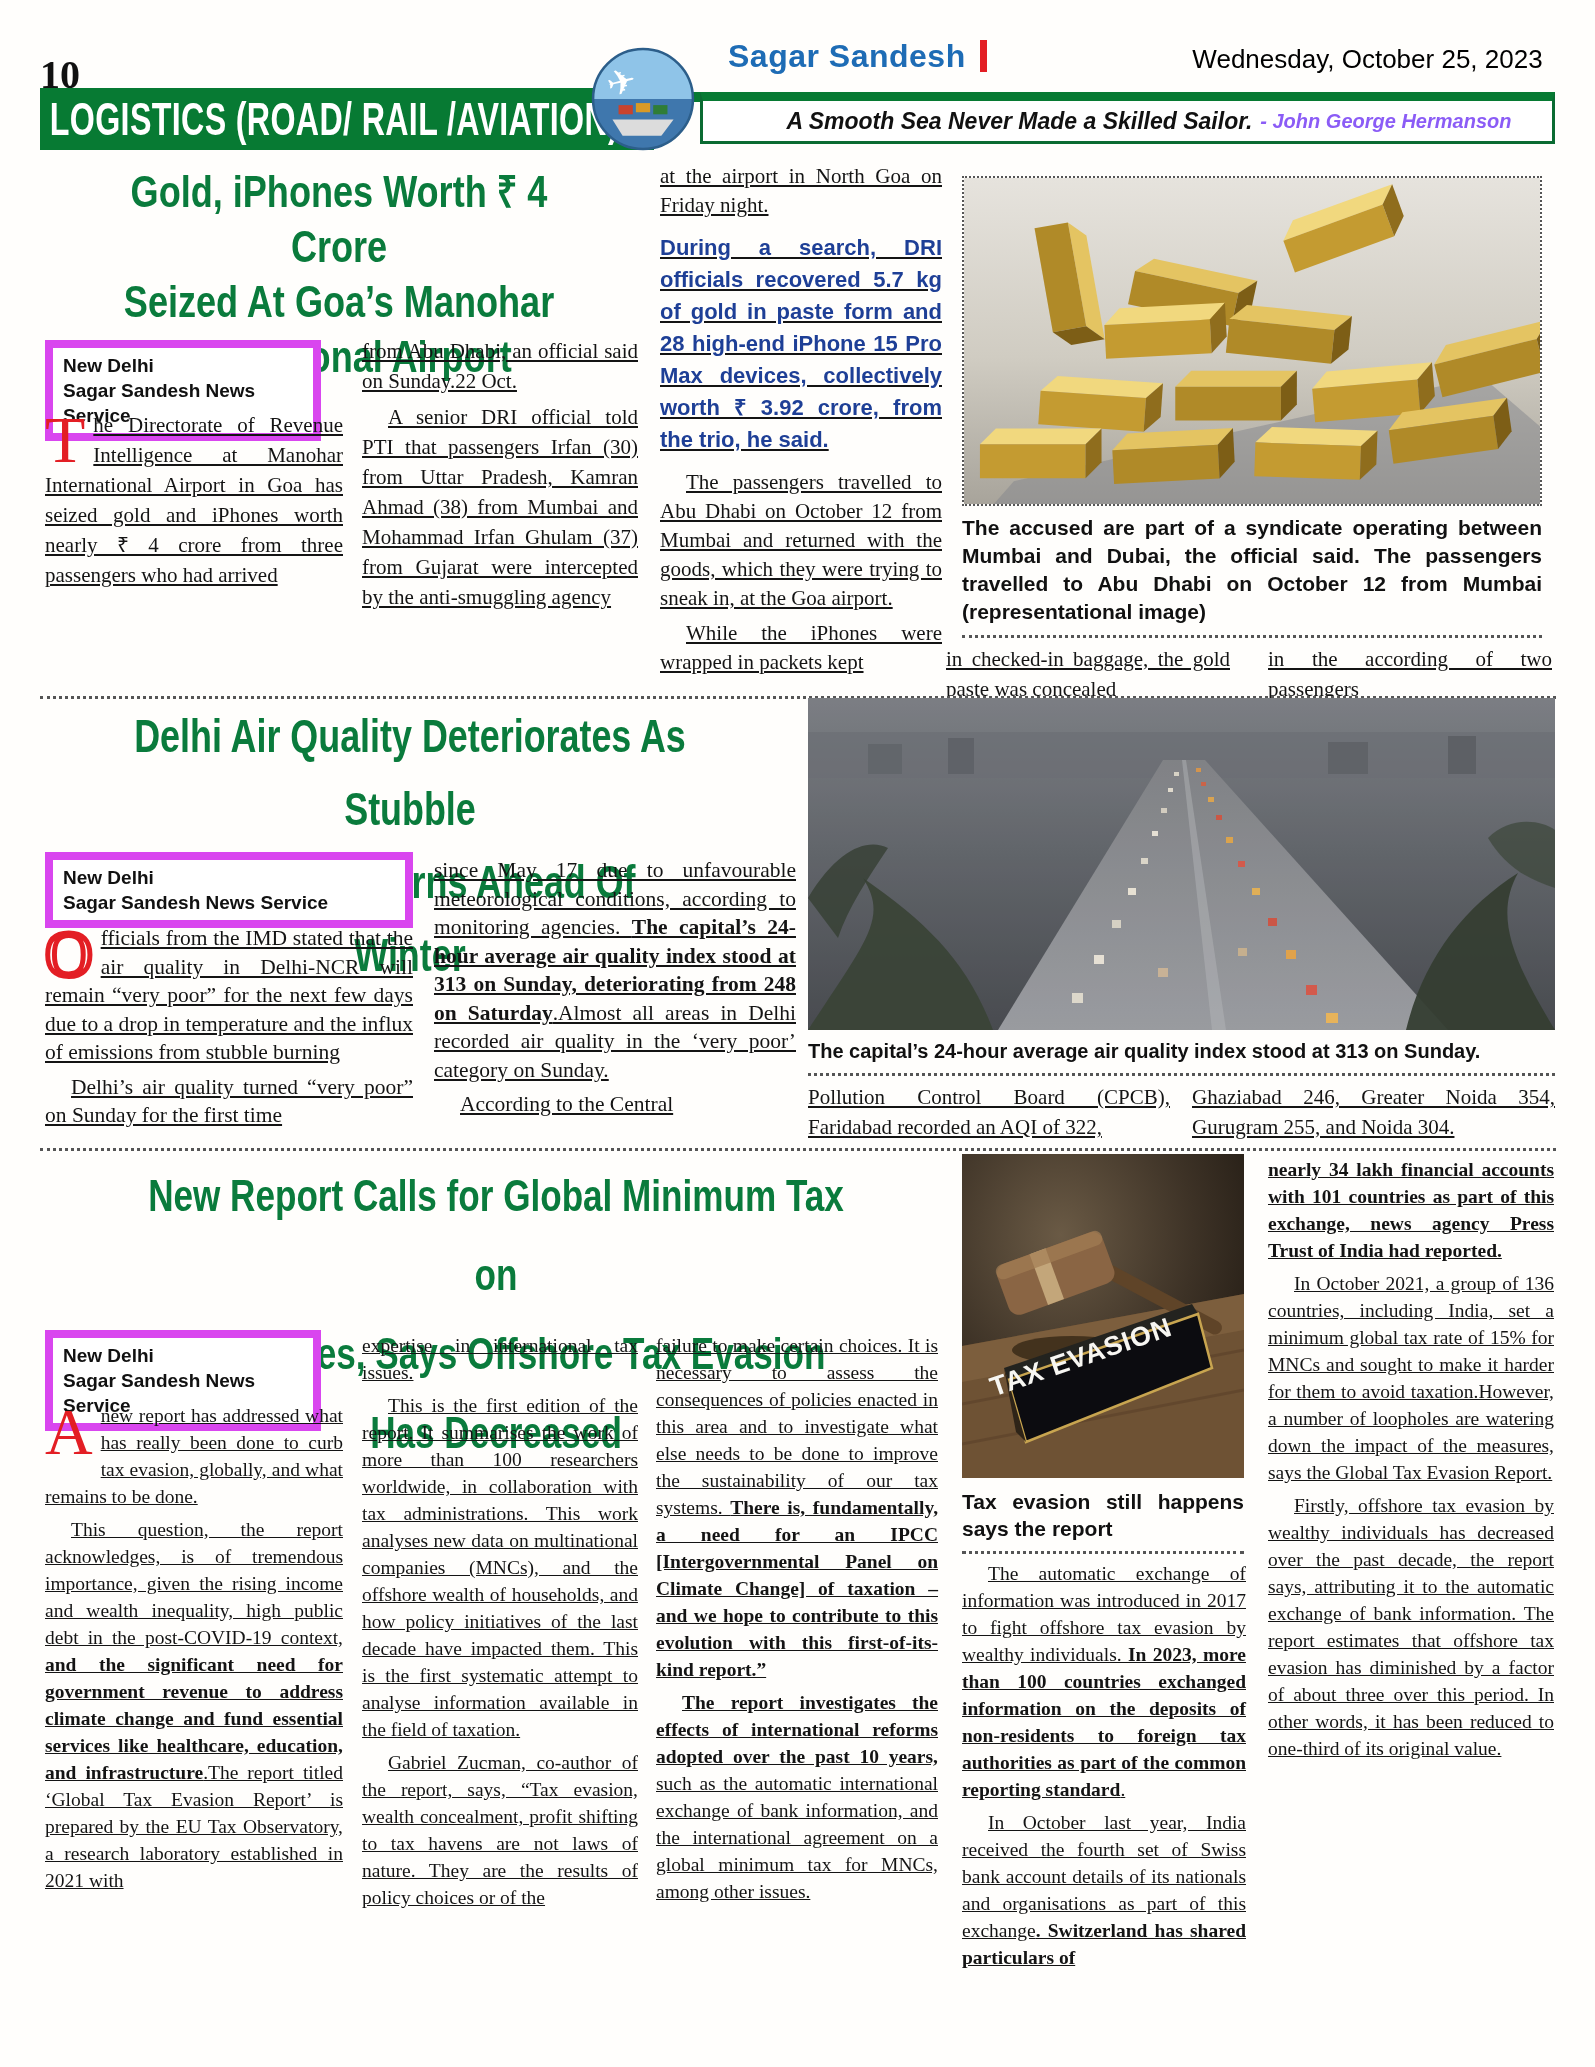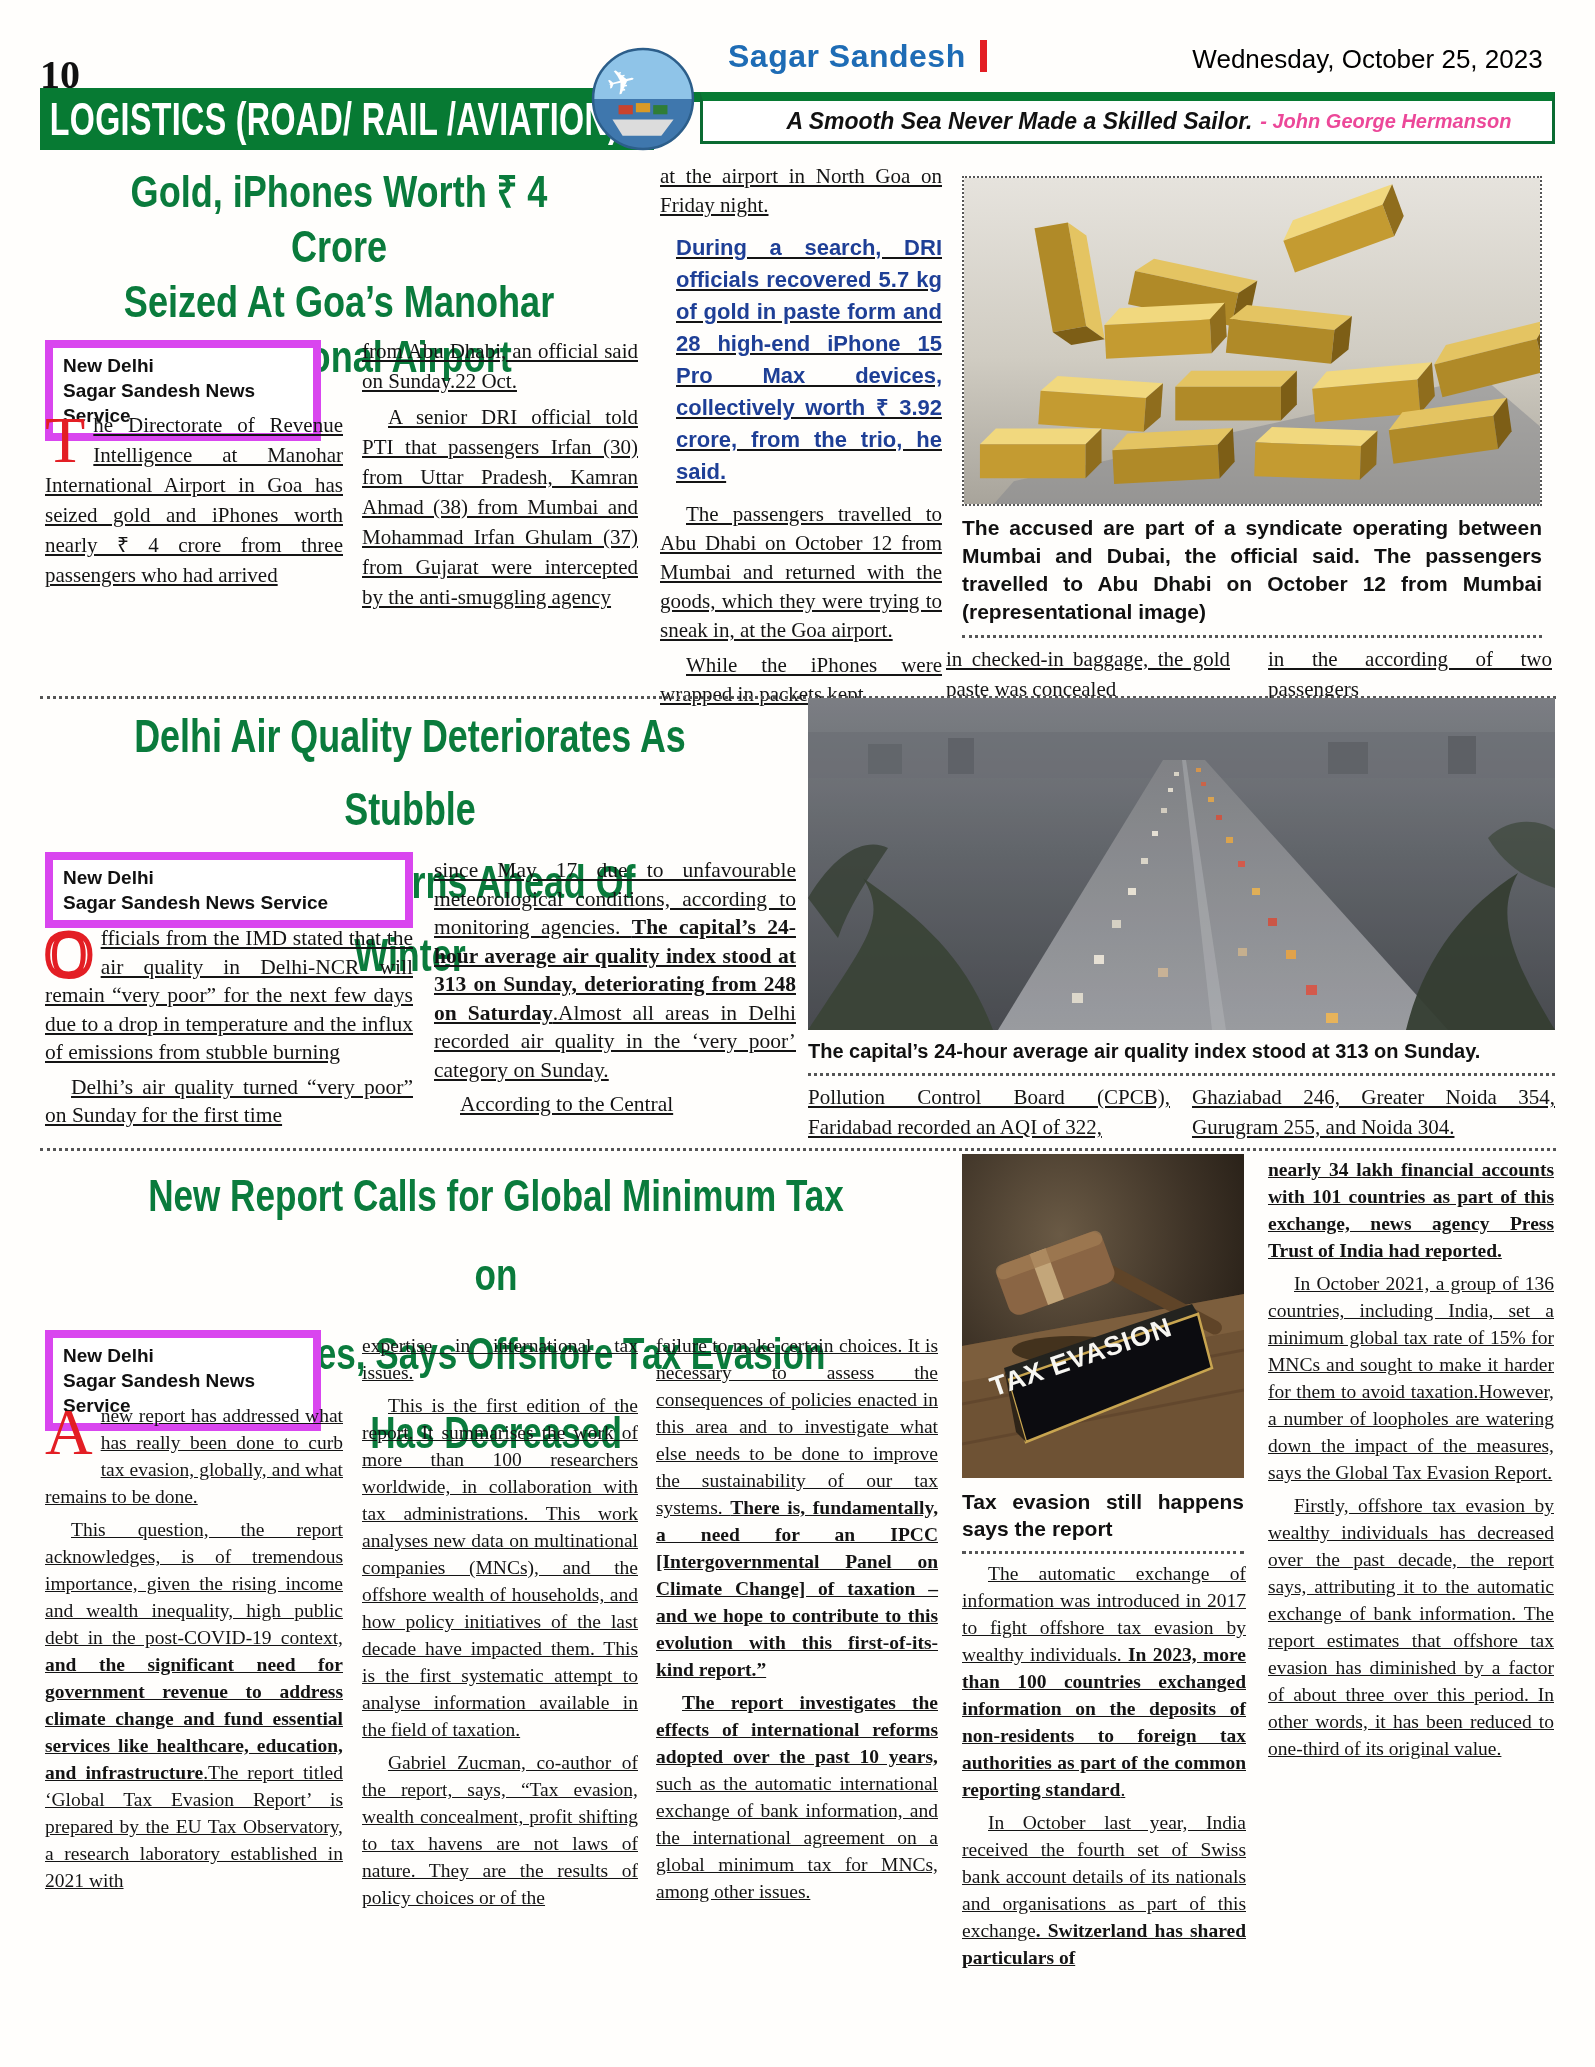--- a/index.html
+++ b/index.html
@@ -14,38 +14,38 @@
                transform:scaleX(.70);transform-origin:left center;white-space:nowrap;padding-left:14px;}
   .logo{left:590px;top:46px;width:106px;height:106px;z-index:3;}
   .masthead{left:728px;top:38px;display:flex;align-items:center;gap:14px;}
   .masthead-title{font:700 32px/36px "Liberation Sans",sans-serif;color:#1e6cb5;letter-spacing:.5px;}
   .masthead-bar{width:7px;height:32px;background:#e31e24;}
   .date{left:1180px;top:44px;width:375px;text-align:center;font:400 26px/30px "Liberation Sans",sans-serif;color:#000;}
   .quote-strip{left:640px;top:92px;width:915px;height:10px;background:#077a33;z-index:1;}
   .quote-box{left:700px;top:92px;width:855px;height:52px;background:#fff;border:3px solid #0a6b32;border-top:9px solid #077a33;
              display:flex;align-items:center;justify-content:center;gap:8px;z-index:2;box-sizing:border-box;padding-left:43px;}
   .quote-text{font:700 italic 23px/26px "Liberation Sans",sans-serif;color:#111;}
-  .quote-author{font:700 italic 20px/26px "Liberation Sans",sans-serif;color:#ec4899;}
+  .quote-author{font:700 italic 20px/26px "Liberation Sans",sans-serif;color:#8b5cf6;}
   
   .headline{color:#0a7b3c;font-family:"Liberation Sans",sans-serif;font-weight:700;text-align:center;white-space:pre-line;}
   .h1a{left:42px;top:164px;width:594px;font-size:44px;line-height:55px;transform:scaleX(.82);transform-origin:center top;}
   .h2a{left:50px;top:700px;width:720px;font-size:46px;line-height:73px;transform:scaleX(.78);transform-origin:center top;}
   .h3a{left:45px;top:1156px;width:902px;font-size:45px;line-height:79px;transform:scaleX(.78);transform-origin:center top;}
   .byline{border:8px solid #d946ef;background:#fff;padding:5px 10px;box-sizing:border-box;}
   .byline div{font:700 19px/25px "Liberation Sans",sans-serif;color:#111;}
   .col{text-align:justify;text-decoration:underline;}
   .body1{font-size:21px;line-height:30px;}
   .body2{font-size:21.5px;line-height:28.5px;}
   .body3{font-size:19.5px;line-height:27px;}
   .para{margin:0 0 6px 0;}
   .para.indent{text-indent:26px;}
   .run-t{}
   .run-b{font-weight:700;}
   .run-blue{font-family:"Liberation Sans",sans-serif;font-weight:700;color:#1e3f96;}
-  .bluep{font-size:22px;line-height:32px;margin:12px 0 12px 16px;text-indent:0;}
+  .bluep{font-size:22px;line-height:32px;margin:12px 0 12px 0;text-indent:0;}
   .dropcap{float:left;font-family:"Liberation Serif",serif;font-size:66px;line-height:52px;padding:4px 8px 0 0;color:#e31e24;}
   .drop-outline{color:rgba(255,255,255,0);-webkit-text-stroke:5px #e31e24;}
   .caption{font-family:"Liberation Sans",sans-serif;font-weight:700;color:#111;text-align:justify;
            border-bottom:3px dotted #555;padding-bottom:9px;}
   .dotted-div{border-top:3px dotted #555;height:0;}
   .img-frame{box-sizing:border-box;overflow:hidden;}
   .dotted-frame{border:2px dotted #555;}
   svg{display:block;width:100%;height:100%;}
   .gavel-label{left:14px;top:188px;width:210px;transform:rotate(-19deg);font:700 27px/30px "Liberation Sans",sans-serif;
                color:#f7f6f2;letter-spacing:1px;text-align:center;z-index:2;}

